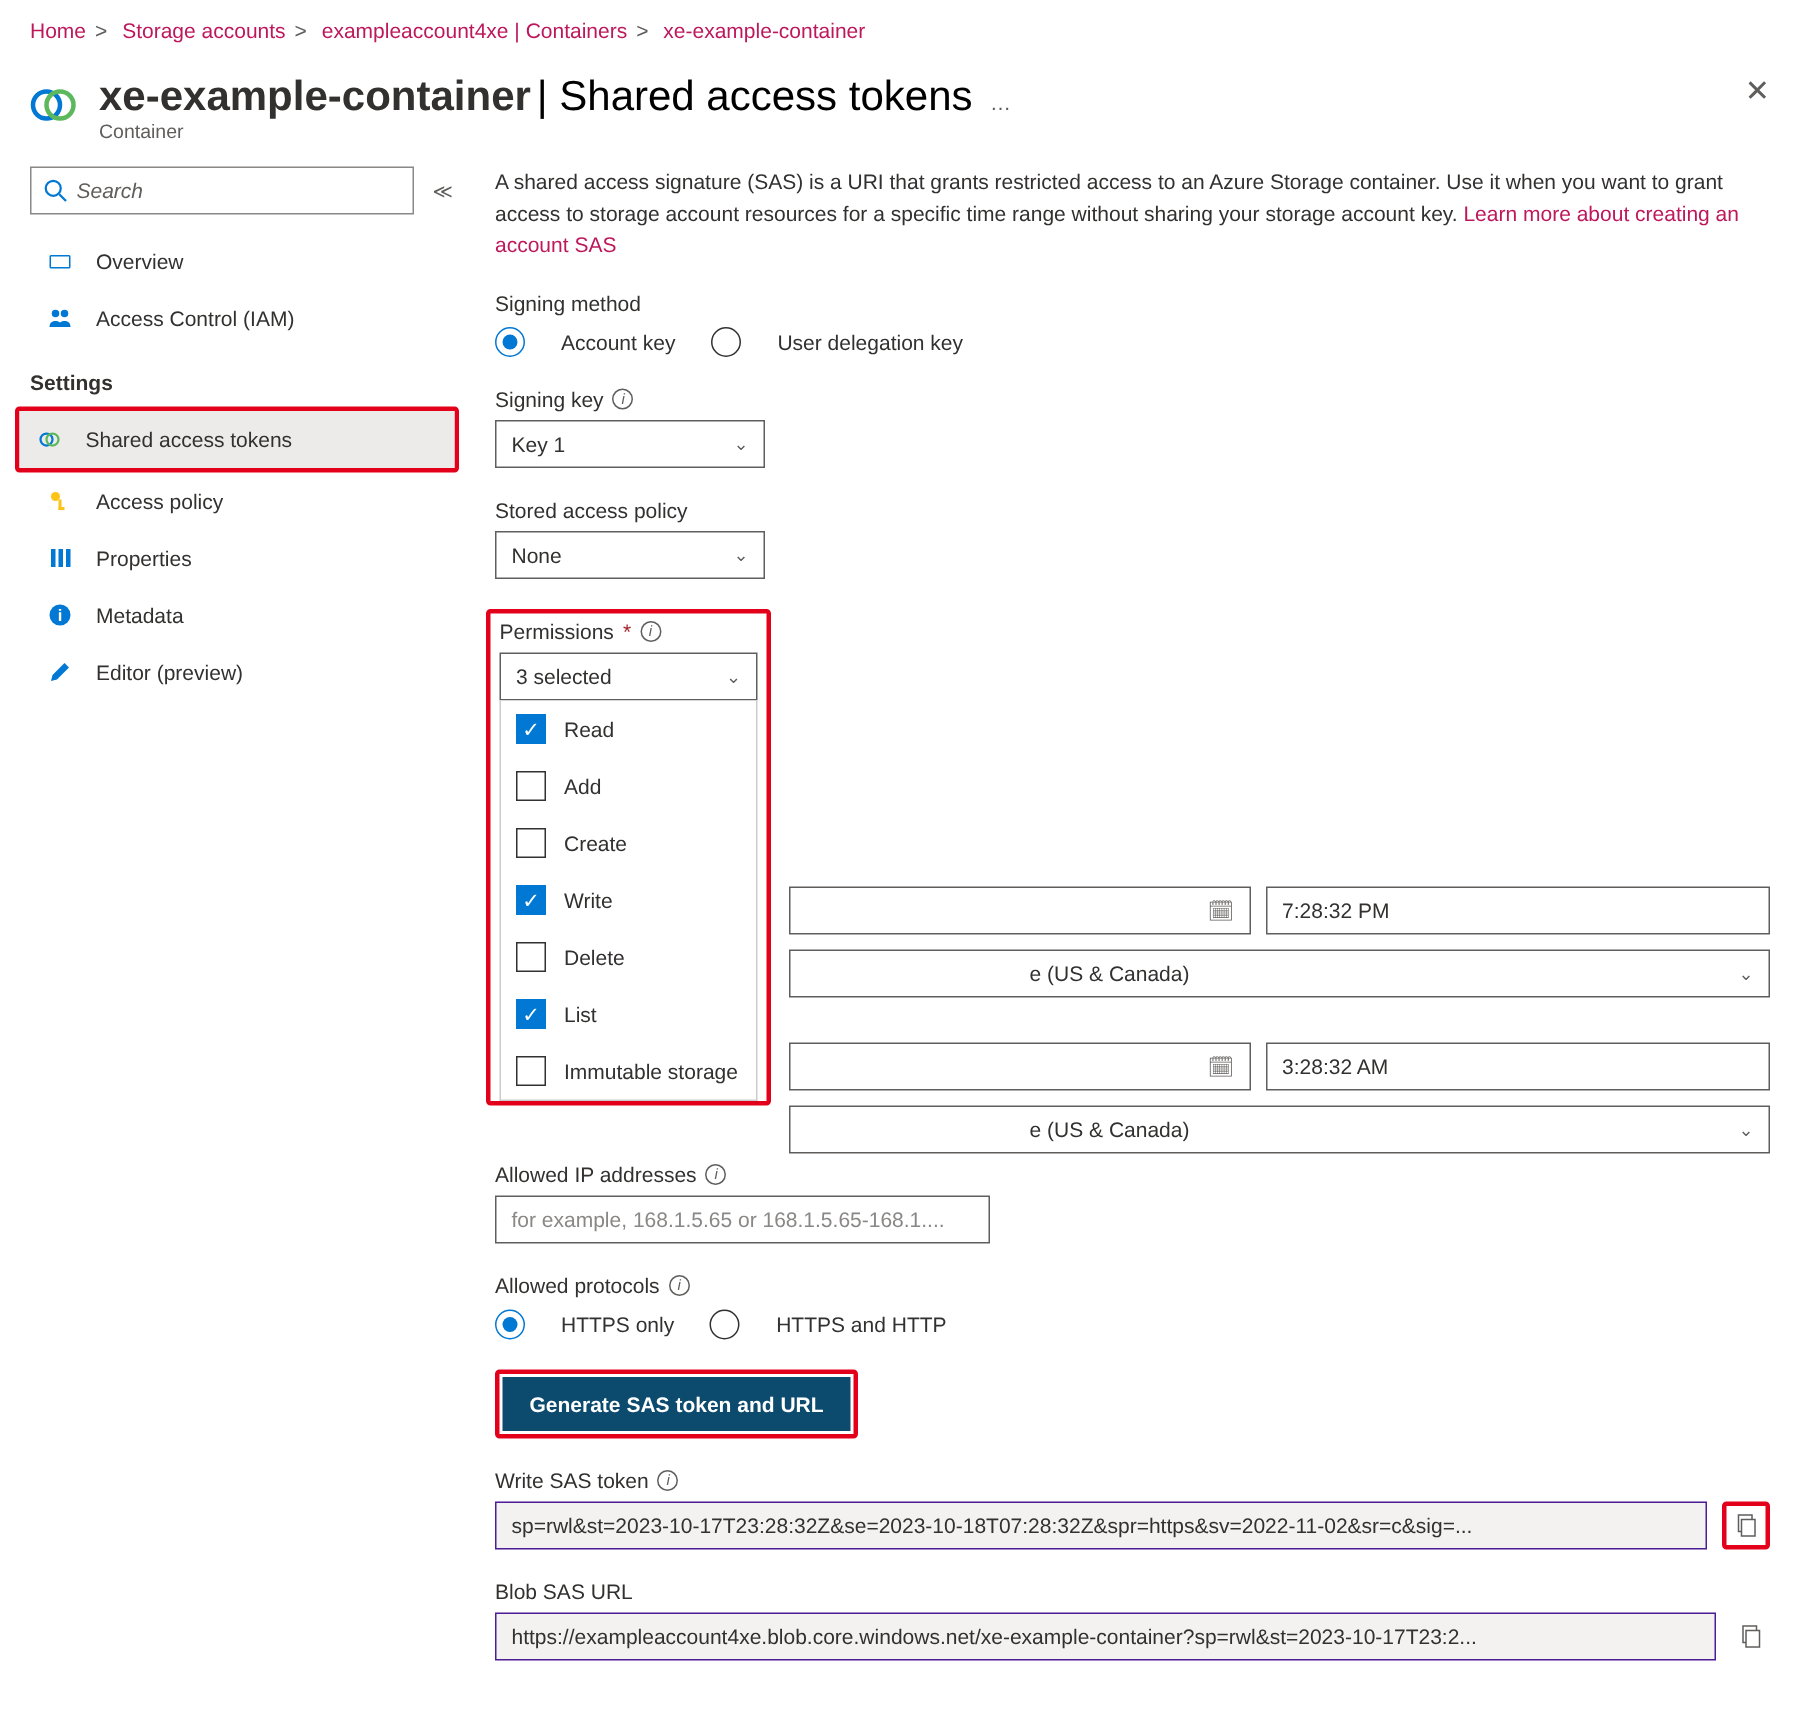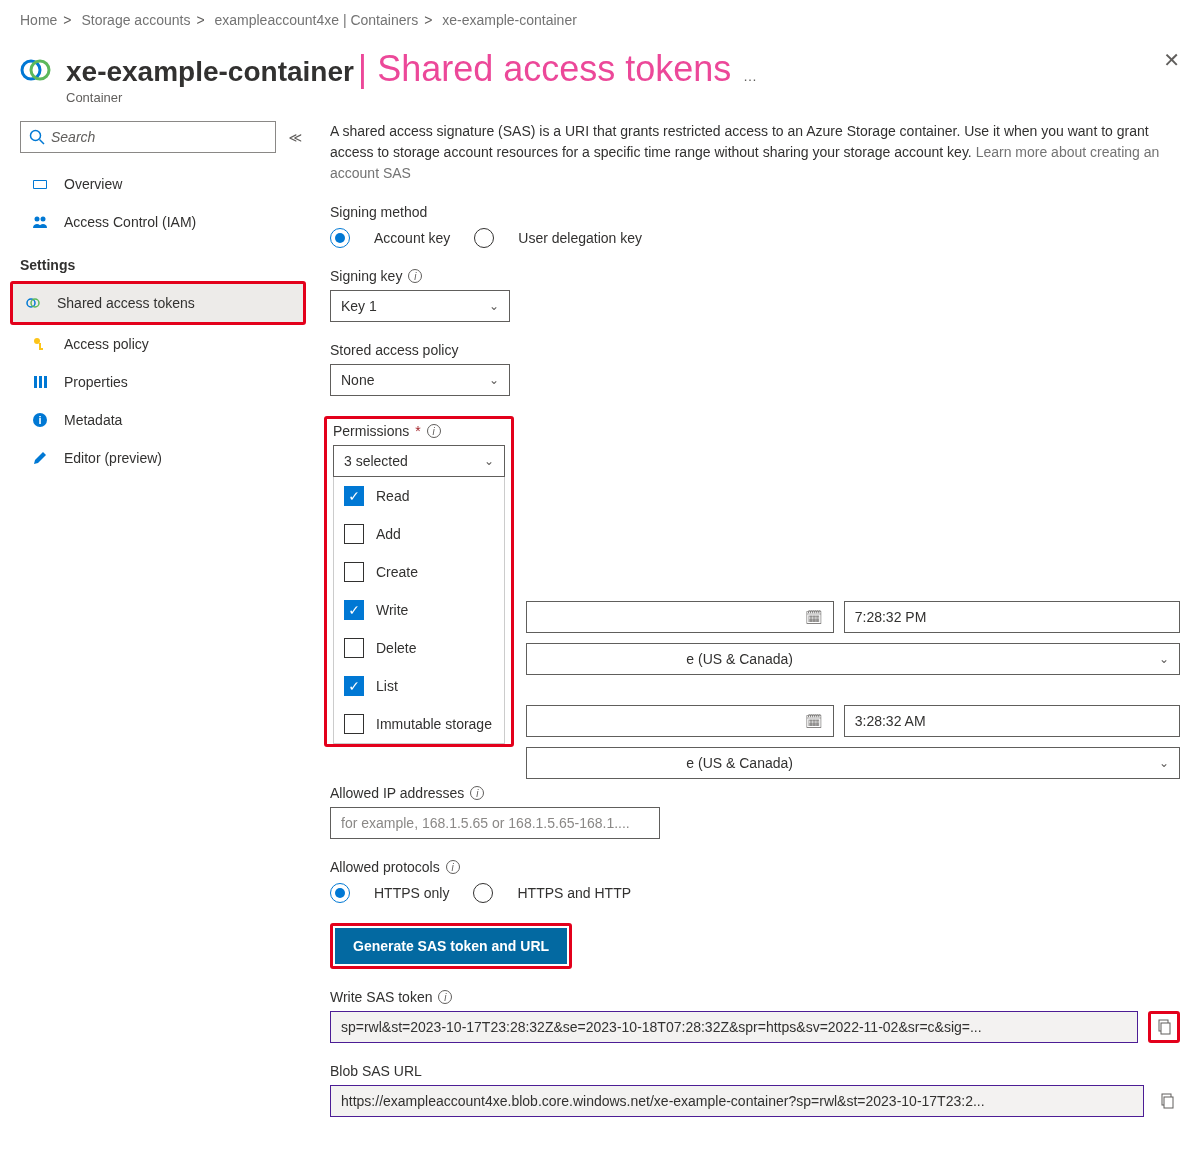--- a/index.html
+++ b/index.html
@@ -1,24 +1,24 @@
 <!DOCTYPE html>
 <html><head>
 <meta charset="utf-8">
 <style>
 * { box-sizing: border-box; margin: 0; padding: 0; }
 body { font-family: "Segoe UI", -apple-system, sans-serif; font-size: 14px; color: #323130; background: #fff; width: 1200px; }
-a { color: #737373; text-decoration: none; cursor: pointer; }
+a { color: #be185d; text-decoration: none; cursor: pointer; }
 .breadcrumbs { padding: 12px 20px; font-size: 14px; }
 .breadcrumbs span.sep { color: #605e5c; margin: 0 6px; }
 .header { display: flex; align-items: flex-start; padding: 8px 20px 16px 20px; gap: 14px; }
 .header-icon { width: 32px; height: 32px; margin-top: 6px; flex-shrink: 0; }
 .header-text { flex: 1; }
 .header-title { font-size: 28px; font-weight: 600; color: #323130; }
-.header-sub { font-size: 36px; font-weight: 400; color: #ec4899; text-align: center; }
+.header-sub { font-size: 28px; font-weight: 400; color: #000000; text-align: center; }
 .header-type { font-size: 13px; color: #605e5c; }
 .header-actions { margin-left: auto; display: flex; gap: 14px; align-items: center; font-size: 18px; color: #605e5c; }
 .layout { display: flex; align-items: flex-start; padding: 0 20px 30px 20px; gap: 28px; }
 .sidebar { width: 282px; flex-shrink: 0; }
 .search-row { display: flex; align-items: center; gap: 12px; margin-bottom: 12px; }
 .search-box { position: relative; flex: 1; border: 1px solid #8a8886; height: 32px; display: flex; align-items: center; padding: 0 8px 0 30px; font-size: 14px; font-style: italic; color: #605e5c; }
 .search-icon { position: absolute; left: 8px; top: 7px; color: #0078d4; }
 .collapse-btn { color: #605e5c; font-size: 13px; cursor: pointer; }
 .nav-item { display: flex; align-items: center; gap: 16px; height: 38px; padding: 0 12px; cursor: pointer; }
 .nav-item.active { background: #edebe9; }
@@ -38,21 +38,21 @@
 .select { width: 180px; height: 32px; border: 1px solid #605e5c; padding: 0 10px; display: flex; align-items: center; justify-content: space-between; cursor: pointer; background: #fff; }
 .chev { font-size: 12px; color: #605e5c; }
 .dropdown { width: 182px; border-left: 1px solid #ccc; border-right: 1px solid #ccc; border-bottom: 1px solid #ccc; background: #fff; }
 .dd-opt { display: flex; align-items: center; gap: 12px; padding: 9px 10px; cursor: pointer; }
 .cb { width: 20px; height: 20px; border: 1px solid #323130; display: inline-flex; align-items: center; justify-content: center; flex-shrink: 0; }
 .cb.checked { background: #0078d4; border-color: #0078d4; color: #fff; }
 .date-row { display: flex; gap: 10px; }
 .date-input { flex: 1; height: 32px; border: 1px solid #605e5c; padding: 0 10px; display: flex; align-items: center; justify-content: space-between; }
 .tz-input { width: 100%; height: 32px; border: 1px solid #605e5c; padding: 0 10px; display: flex; align-items: center; justify-content: space-between; margin-top: 10px; }
 .text-input { width: 330px; height: 32px; border: 1px solid #605e5c; padding: 0 10px; display: flex; align-items: center; color: #8a8886; }
-.btn-primary { background: #0369a1; color: #fff; border: none; padding: 10px 18px; font-size: 14px; font-weight: 600; cursor: pointer; }
+.btn-primary { background: #0c4a6e; color: #fff; border: none; padding: 10px 18px; font-size: 14px; font-weight: 600; cursor: pointer; }
 .output-row { display: flex; gap: 10px; align-items: center; margin-top: 6px; }
 .output-box { flex: 1; height: 32px; background: #f3f2f1; border: 1px solid #4c1d95; padding: 0 10px; display: flex; align-items: center; color: #323130; overflow: hidden; white-space: nowrap; }
 .copy-btn { width: 26px; height: 26px; display: flex; align-items: center; justify-content: center; cursor: pointer; color: #605e5c; }
 .hl-red { border: 3px solid #e3001b; border-radius: 3px; }
 .perm-wrap { position: relative; display: inline-block; }
 .cal-icon { color: #605e5c; }
 .tz-text { overflow: hidden; white-space: nowrap; text-overflow: ellipsis; flex: 1; }
 </style>
 </head>
 <body>

